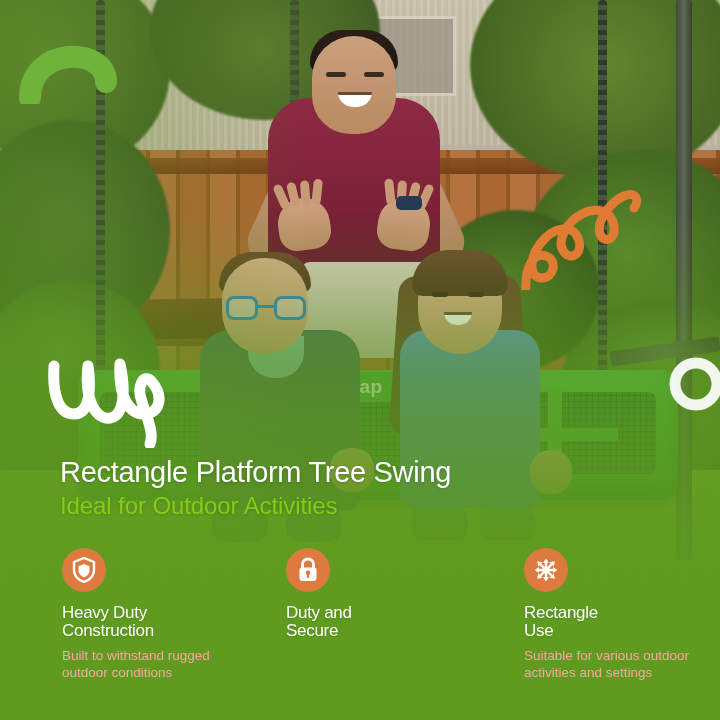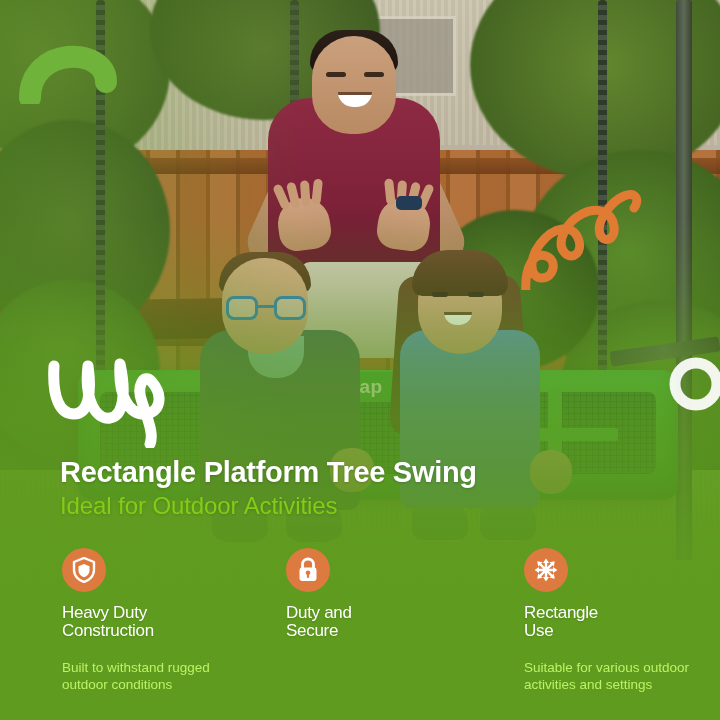--- a/index.html
+++ b/index.html
@@ -254,21 +254,21 @@
     background:linear-gradient(90deg,rgba(94,155,30,.42),rgba(94,155,30,0));
     pointer-events:none;
   }
 
   
   .deco { position:absolute; pointer-events:none; }
 
   
   .headline {
     position:absolute; left:60px; top:456px;
-    color:#ffffff; font-size:29px; font-weight:bold;
+    color:#ffffff; font-size:29px; font-weight:normal;
     letter-spacing:-0.3px;
     text-shadow:0 1px 3px rgba(0,0,0,.18);
   }
   .subhead {
     position:absolute; left:60px; top:492px;
     color:#84cc16; font-size:24px; font-weight:normal;
     letter-spacing:-0.1px;
     text-shadow:0 1px 3px rgba(0,0,0,.15);
   }
 
@@ -286,21 +286,21 @@
     background:#dd7a3f;
     display:flex; align-items:center; justify-content:center;
     margin-bottom:12px;
   }
   .ftitle {
     color:#ffffff; font-size:17px; font-weight:normal; line-height:1.08;
     letter-spacing:-0.3px; white-space:pre-line;
     text-shadow:0 1px 2px rgba(0,0,0,.13);
   }
   .fdesc {
-    color:#bef264; font-size:13.5px; line-height:1.25; margin-top:19px;
+    color:#fca5a5; font-size:13.5px; line-height:1.25; margin-top:7px;
     white-space:pre-line; letter-spacing:0px;
   }
 </style>
 </head>
 <body>
 
 <div id="poster">
 
   <div class="scene">
 

